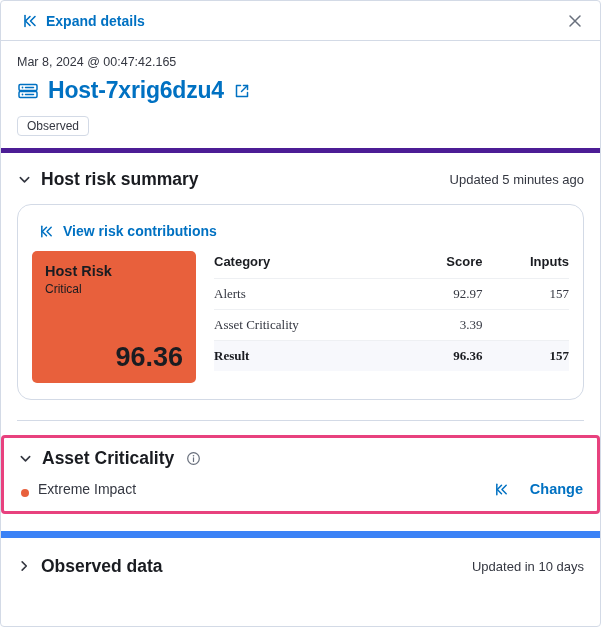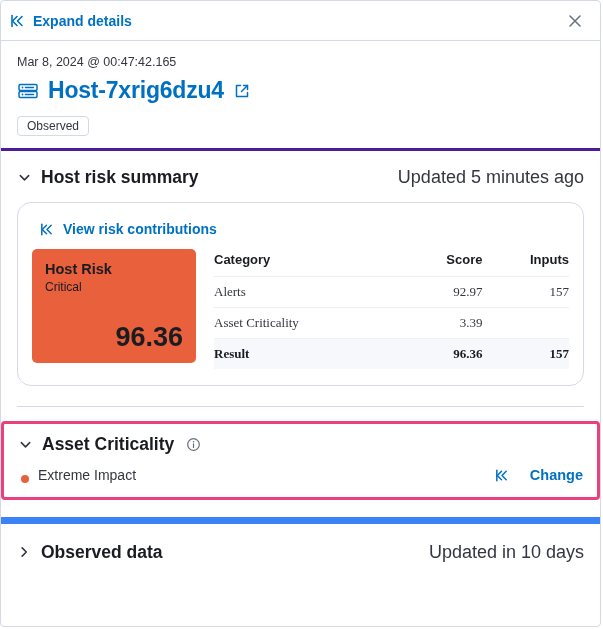--- a/index.html
+++ b/index.html
@@ -24,21 +24,21 @@
     background: #ffffff;
     box-sizing: border-box;
   }
 
   
   .flyout-header {
     display: flex;
     align-items: center;
     justify-content: space-between;
     height: 40px;
-    padding: 0 14px 0 8px;
+    padding: 0 14px 0 21px;
     border-bottom: 1px solid #d3dae6;
     box-sizing: border-box;
   }
   .expand-details {
     display: flex;
     align-items: center;
     gap: 8px;
     color: #0071c2;
     font-size: 14px;
     font-weight: 600;
@@ -57,21 +57,21 @@
     display: flex;
     align-items: center;
     justify-content: center;
     color: #69707d;
     cursor: pointer;
   }
 
   
   .title-block {
     padding: 14px 16px 12px 16px;
-    border-bottom: 3px solid #4c1d95;
+    border-bottom: 5px solid #4c1d95;
   }
   .timestamp {
     font-size: 12.5px;
     color: #343741;
     margin-bottom: 8px;
   }
   .host-row {
     display: flex;
     align-items: center;
     gap: 9px;
@@ -128,21 +128,21 @@
     align-items: center;
     justify-content: center;
     cursor: pointer;
   }
   .section-title {
     font-size: 17.5px;
     font-weight: 700;
     color: #1a1c21;
   }
   .section-meta {
-    font-size: 18px;
+    font-size: 13px;
     color: #343741;
   }
   .info-icon {
     color: #69707d;
     display: inline-flex;
     align-items: center;
     margin-left: 2px;
   }
 
   
@@ -164,21 +164,21 @@
     cursor: pointer;
     padding: 4px 2px 12px 6px;
   }
   .risk-body {
     display: flex;
     gap: 18px;
     align-items: flex-start;
   }
   .risk-card {
     width: 164px;
-    height: 114px;
+    height: 132px;
     background: #e8603c;
     border-radius: 5px;
     padding: 12px 13px;
     box-sizing: border-box;
     display: flex;
     flex-direction: column;
     justify-content: space-between;
     color: #1a1c21;
   }
   .risk-card-label {

